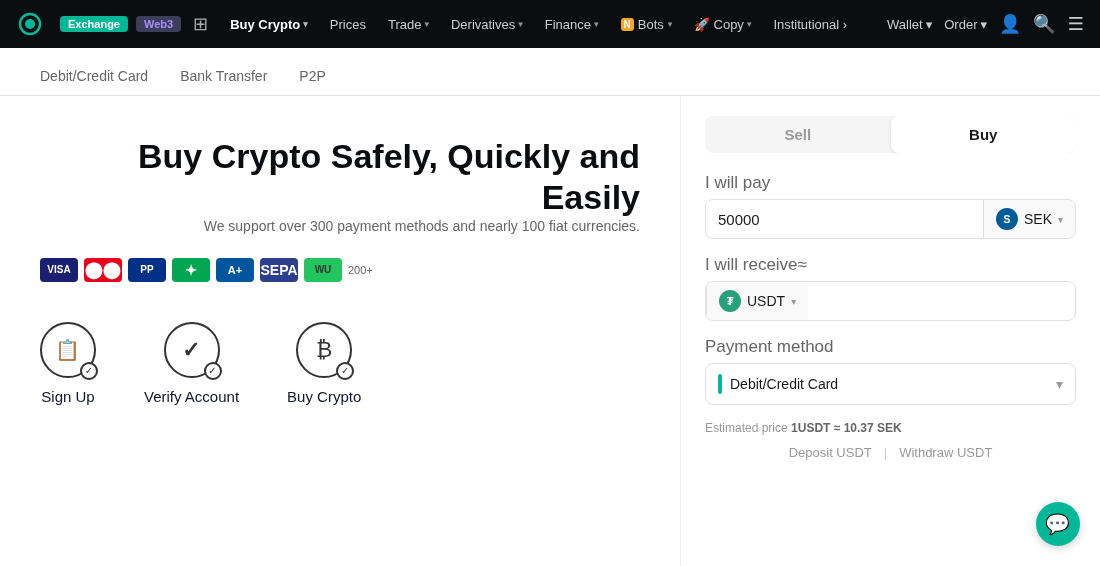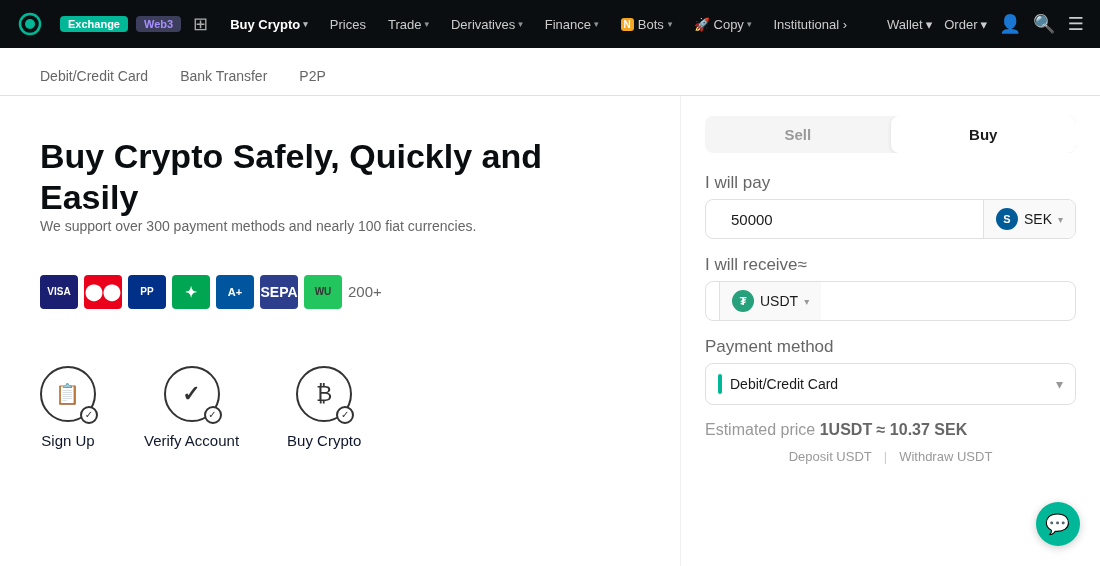--- a/index.html
+++ b/index.html
@@ -49,41 +49,41 @@
       margin-bottom: -1px;
     }
     .tab.active { color: #1a1a1a; font-weight: 600; border-bottom: 2px solid #1a1a1a; }
 
     
     .main {
       display: flex; height: calc(566px - 48px - 48px);
     }
     .left-panel {
       flex: 1; padding: 40px 40px 24px;
-      display: flex; flex-direction: column; gap: 37px;
+      display: flex; flex-direction: column; gap: 20px; text-align: right;
     }
     .hero-title {
       font-size: 34px; font-weight: 700; line-height: 1.2;
       color: #0b0e11;
     }
     .hero-subtitle { font-size: 14px; color: #666; margin-top: 0; }
     .payment-icons { display: flex; align-items: center; gap: 6px; margin-top: 4px; flex-wrap: wrap; }
     .pay-icon {
-      width: 38px; height: 34px; border-radius: 4px;
+      width: 38px; height: 24px; border-radius: 4px;
       display: flex; align-items: center; justify-content: center;
       font-size: 10px; font-weight: 700; color: #fff;
     }
     .pay-visa { background: #1a1f71; }
     .pay-mc { background: #eb001b; }
     .pay-pp { background: #003087; }
     .pay-green { background: #00a651; }
     .pay-arch { background: #00559f; }
     .pay-sepa { background: #2c3e8c; }
     .pay-wu { background: #22c55e; color: #333; }
-    .pay-more { font-size: 15px; color: #666; }
+    .pay-more { font-size: 11px; color: #666; }
 
     .steps {
       display: flex; gap: 48px; margin-top: 20px;
     }
     .step { display: flex; flex-direction: column; align-items: center; gap: 10px; }
     .step-icon {
       width: 56px; height: 56px;
       border: 2px solid #333; border-radius: 50%;
       display: flex; align-items: center; justify-content: center;
       font-size: 22px; color: #333;
@@ -115,21 +115,20 @@
     }
     .bs-tab.active { background: #fff; box-shadow: 0 1px 4px rgba(0,0,0,0.1); }
     .bs-tab.inactive { color: #999; background: transparent; }
 
     .form-group { margin-bottom: 16px; }
     .form-label { font-size: 17px; color: #666; margin-bottom: 6px; }
     .input-row {
       display: flex; align-items: center;
       border: 1px solid #e0e0e0; border-radius: 8px;
       overflow: hidden;
-      padding-left: 13px;
     }
     .input-row input {
       flex: 1; padding: 10px 12px; font-size: 15px;
       border: none; outline: none; color: #1a1a1a;
     }
     .currency-select {
       display: flex; align-items: center; gap: 6px;
       padding: 8px 12px; background: #f9f9f9;
       border-left: 1px solid #e0e0e0; cursor: pointer;
       white-space: nowrap; font-size: 14px; font-weight: 500;
@@ -144,21 +143,21 @@
 
     .payment-method-group { margin-bottom: 16px; }
     .payment-method-select {
       display: flex; align-items: center; justify-content: space-between;
       border: 1px solid #e0e0e0; border-radius: 8px;
       padding: 10px 12px; cursor: pointer; font-size: 14px;
     }
     .payment-left { display: flex; align-items: center; gap: 8px; }
     .payment-stripe { width: 4px; height: 20px; background: #00b897; border-radius: 2px; }
 
-    .estimated { font-size: 16px; color: #999; margin-bottom: 10px; }
+    .estimated { font-size: 12px; color: #999; margin-bottom: 10px; }
     .estimated strong { color: #666; }
 
     .buy-btn {
       width: 100%; padding: 13px;
       background: #00b897; color: #fff;
       border: none; border-radius: 8px;
       font-size: 16px; font-weight: 600; cursor: pointer;
       margin-bottom: 12px;
     }
 

